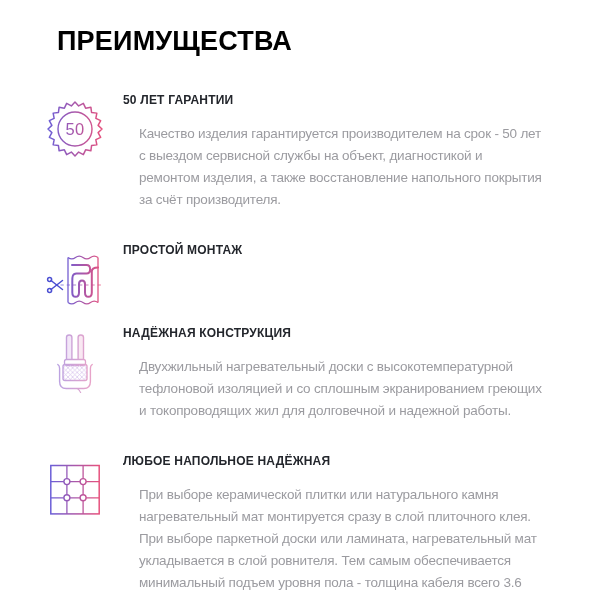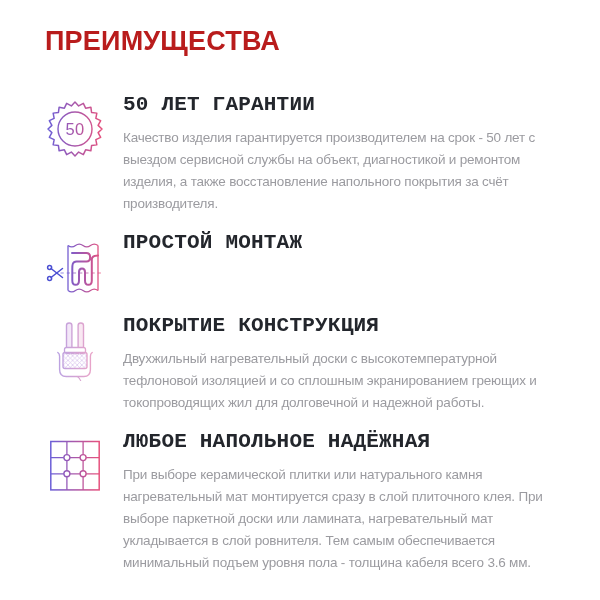--- a/index.html
+++ b/index.html
@@ -3,45 +3,44 @@
 <meta charset="utf-8">
 <style>
   html, body { margin: 0; padding: 0; background: #ffffff; }
   body {
     width: 600px; height: 600px; overflow: hidden;
     font-family: "Liberation Sans", sans-serif;
     -webkit-font-smoothing: antialiased;
   }
   .container { padding: 26px 40px 0 45px; }
   .page-title {
-    margin: 0 0 36px 0;
+    margin: 0 0 36px 12px;
     font-size: 27px;
     font-weight: 700;
     letter-spacing: 0.2px;
-    color: #b91c1c;
+    color: #000000;
   }
   .feature { display: flex; margin-bottom: 16px; }
   .feature-icon {
     flex: 0 0 60px;
     width: 60px; height: 62px;
     margin-right: 18px;
     margin-top: 5px;
     text-decoration: underline;
   }
   .feature-body { flex: 1 1 auto; min-width: 0; }
   .feature-title {
     margin: 0 0 11px 0;
-    font-size: 21px;
+    font-size: 12px;
     font-weight: 700;
     letter-spacing: 0.2px;
     color: #23262c;
-    font-family: Liberation Mono, monospace;
   }
   .feature-desc {
-    margin: 0;
+    margin: 16px;
     max-width: 472px;
     font-size: 13.5px;
     line-height: 22px;
     letter-spacing: -0.2px;
     color: #9b9ba0;
   }
   svg { display: block; }
   .badge-num {
     font-family: "Liberation Sans", sans-serif;
     font-size: 16.5px;
@@ -126,21 +125,21 @@
 
         <rect x="19.5" y="28.5" width="21" height="6" rx="2" fill="#ffffff" stroke="url(#gc)" stroke-width="1.3"></rect>
 
         <rect x="18" y="33.5" width="24" height="16" rx="2" fill="url(#mesh)" stroke="url(#gc)" stroke-width="1.4"></rect>
 
         <path d="M12.8 33.5 Q14.6 34.8 14.6 37.2 V50.5 Q14.6 57.5 21.2 57.5 H38.8 Q45.4 57.5 45.4 50.5 V37.2 Q45.4 34.8 47.2 33.5" fill="none" stroke="url(#gc)" stroke-width="1.4" stroke-linecap="round"></path>
         <path d="M32.5 57.5 Q36.2 60.5 36.8 66" fill="none" stroke="url(#gc)" stroke-width="1.1" stroke-linecap="round"></path>
       </svg>
     </div>
     <div class="feature-body">
-      <h3 class="feature-title">ПОКРЫТИЕ КОНСТРУКЦИЯ</h3>
+      <h3 class="feature-title">НАДЁЖНАЯ КОНСТРУКЦИЯ</h3>
       <p class="feature-desc">Двухжильный нагревательный доски с высокотемпературной тефлоновой изоляцией и со сплошным экранированием греющих и токопроводящих жил для долговечной и надежной работы.</p>
     </div>
   </div>
 
   <div class="feature">
     <div class="feature-icon">
       <svg width="60" height="62" viewBox="0 0 60 62" xmlns="http://www.w3.org/2000/svg">
         <defs>
           <linearGradient id="gt" gradientUnits="userSpaceOnUse" x1="5" y1="30" x2="55" y2="30">
             <stop offset="0" stop-color="#6a5fd8"></stop>

